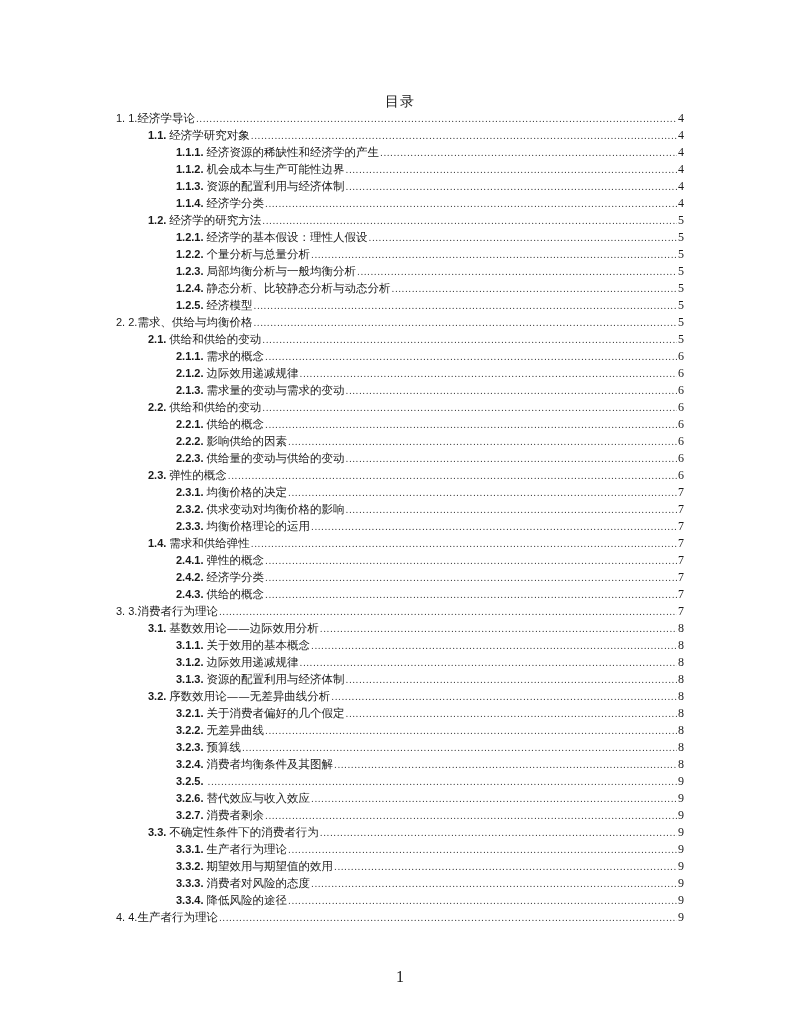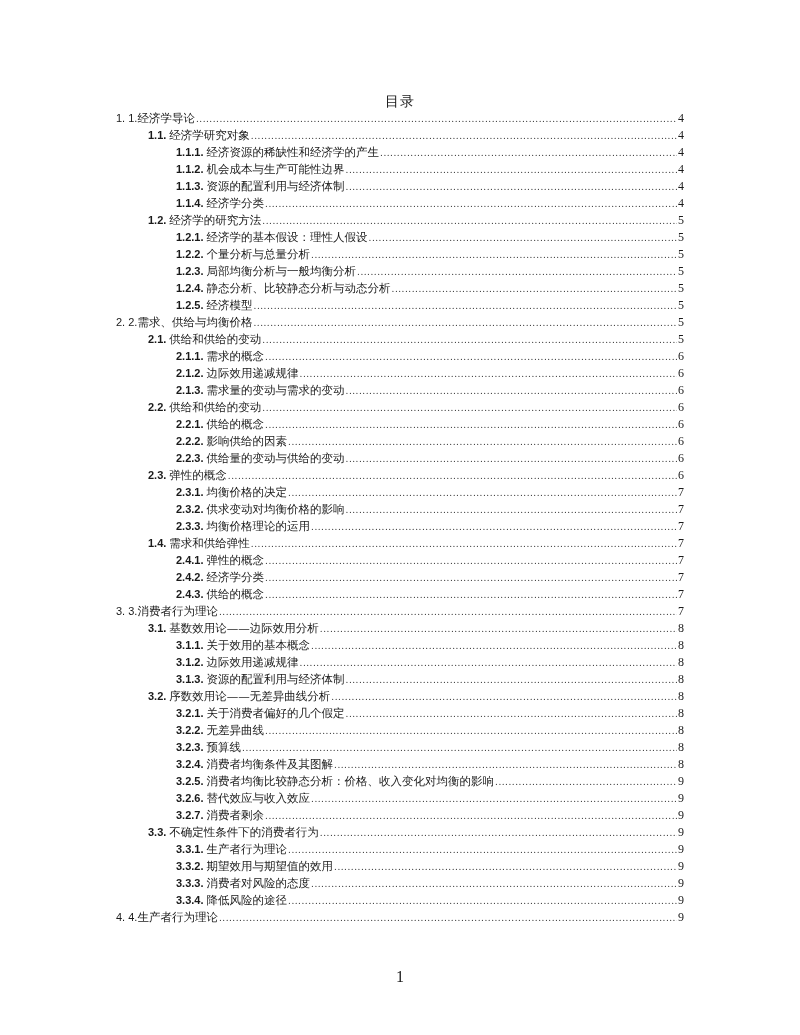--- a/index.html
+++ b/index.html
@@ -259,21 +259,20 @@
         <span class="pg">8</span>
       </div>
       <div class="toc-row l3">
         <span class="num">3.2.4.</span>
         <span class="label">消费者均衡条件及其图解</span>
         <span class="leader"></span>
         <span class="pg">8</span>
       </div>
       <div class="toc-row l3">
         <span class="num">3.2.5.</span>
-        <span class="label">消费者均衡比较静态分析：价格、收入变化对均衡的影响</span>
         <span class="leader"></span>
         <span class="pg">9</span>
       </div>
       <div class="toc-row l3">
         <span class="num">3.2.6.</span>
         <span class="label">替代效应与收入效应</span>
         <span class="leader"></span>
         <span class="pg">9</span>
       </div>
       <div class="toc-row l3">

